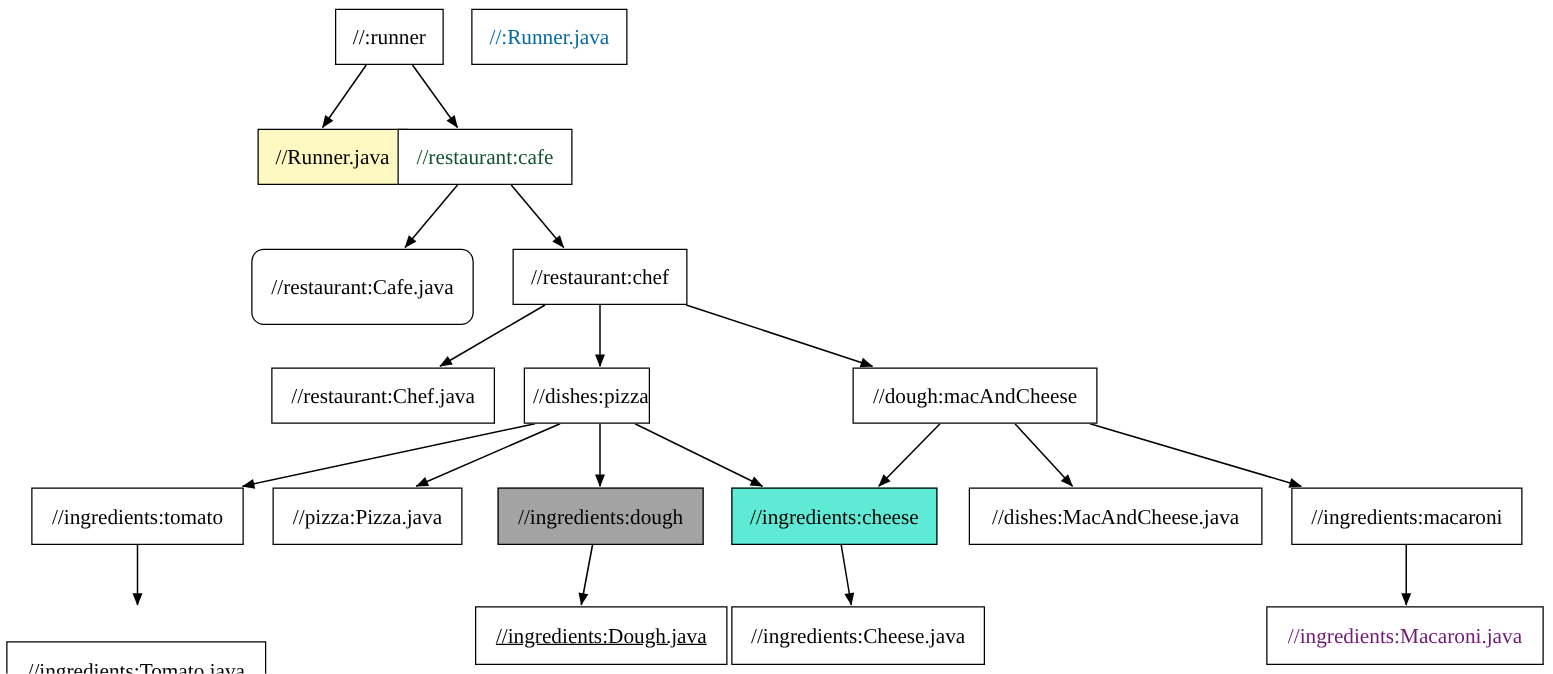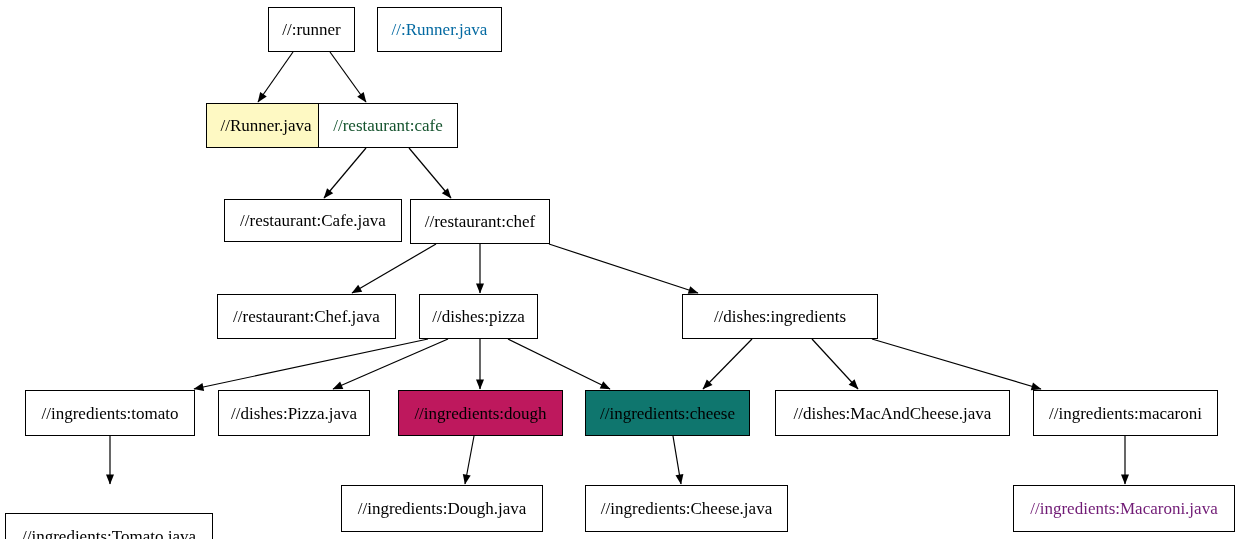--- a/index.html
+++ b/index.html
@@ -75,57 +75,57 @@
       </div>
       <div class="node" style="left: 377px; top: 7px; width: 125px; height: 45px; background: rgb(255, 255, 255); border-color: rgb(0, 0, 0); color: #0369a1;">
         <span>//:Runner.java</span>
       </div>
       <div class="node" style="left: 175px; top: 103px; width: 120px; height: 45px; background: #fef9c3; border-color: rgb(0, 0, 0); color: rgb(0, 0, 0); margin-left: 31px;">
         <span>//Runner.java</span>
       </div>
       <div class="node" style="left: 318px; top: 103px; width: 140px; height: 45px; background: rgb(255, 255, 255); border-color: rgb(0, 0, 0); color: #14532d;">
         <span>//restaurant:cafe</span>
       </div>
-      <div class="node" style="left: 224px; top: 199px; width: 178px; height: 43px; background: rgb(255, 255, 255); border-color: rgb(0, 0, 0); color: rgb(0, 0, 0);">
+      <div class="node" style="left: 201px; top: 199px; width: 178px; height: 61px; background: rgb(255, 255, 255); border-color: rgb(0, 0, 0); color: rgb(0, 0, 0); border-radius: 10px;">
         <span>//restaurant:Cafe.java</span>
       </div>
       <div class="node" style="left: 410px; top: 199px; width: 140px; height: 45px; background: rgb(255, 255, 255); border-color: rgb(0, 0, 0); color: rgb(0, 0, 0); text-align: center;">
         <span>//restaurant:chef</span>
       </div>
       <div class="node" style="left: 217px; top: 294px; width: 179px; height: 45px; background: rgb(255, 255, 255); border-color: rgb(0, 0, 0); color: rgb(0, 0, 0);">
         <span>//restaurant:Chef.java</span>
       </div>
-      <div class="node" style="left: 419px; top: 294px; width: 119px; height: 45px; background: rgb(255, 255, 255); border-color: rgb(0, 0, 0); color: rgb(0, 0, 0);">
+      <div class="node" style="left: 419px; top: 294px; width: 101px; height: 45px; background: rgb(255, 255, 255); border-color: rgb(0, 0, 0); color: rgb(0, 0, 0); justify-content: flex-end;">
         <span>//dishes:pizza</span>
       </div>
       <div class="node" style="left: 682px; top: 294px; width: 196px; height: 45px; background: rgb(255, 255, 255); border-color: rgb(0, 0, 0); color: rgb(0, 0, 0);">
-        <span>//dishes:ingredients</span>
+        <span>//dough:macAndCheese</span>
       </div>
       <div class="node" style="left: 25px; top: 390px; width: 170px; height: 46px; background: rgb(255, 255, 255); border-color: rgb(0, 0, 0); color: rgb(0, 0, 0);">
         <span>//ingredients:tomato</span>
       </div>
       <div class="node" style="left: 218px; top: 390px; width: 152px; height: 46px; background: rgb(255, 255, 255); border-color: rgb(0, 0, 0); color: rgb(0, 0, 0);">
-        <span>//dishes:Pizza.java</span>
+        <span>//pizza:Pizza.java</span>
       </div>
-      <div class="node" style="left: 398px; top: 390px; width: 165px; height: 46px; background: #be185d; border-color: rgb(0, 0, 0); color: rgb(0, 0, 0);">
+      <div class="node" style="left: 398px; top: 390px; width: 165px; height: 46px; background: #a3a3a3; border-color: rgb(0, 0, 0); color: rgb(0, 0, 0);">
         <span>//ingredients:dough</span>
       </div>
-      <div class="node" style="left: 585px; top: 390px; width: 165px; height: 46px; background: #0f766e; border-color: rgb(0, 0, 0); color: rgb(0, 0, 0);">
+      <div class="node" style="left: 585px; top: 390px; width: 165px; height: 46px; background: #5eead4; border-color: rgb(0, 0, 0); color: rgb(0, 0, 0);">
         <span>//ingredients:cheese</span>
       </div>
       <div class="node" style="left: 775px; top: 390px; width: 235px; height: 46px; background: rgb(255, 255, 255); border-color: rgb(0, 0, 0); color: rgb(0, 0, 0);">
         <span>//dishes:MacAndCheese.java</span>
       </div>
       <div class="node" style="left: 1033px; top: 390px; width: 185px; height: 46px; background: rgb(255, 255, 255); border-color: rgb(0, 0, 0); color: rgb(0, 0, 0);">
         <span>//ingredients:macaroni</span>
       </div>
       <div class="node" style="left: 5px; top: 485px; width: 208px; height: 47px; background: rgb(255, 255, 255); border-color: rgb(0, 0, 0); color: rgb(0, 0, 0); margin-top: 28px;">
         <span>//ingredients:Tomato.java</span>
       </div>
-      <div class="node" style="left: 341px; top: 485px; width: 202px; height: 47px; background: rgb(255, 255, 255); border-color: rgb(0, 0, 0); color: rgb(0, 0, 0);">
+      <div class="node" style="left: 380px; top: 485px; width: 202px; height: 47px; background: rgb(255, 255, 255); border-color: rgb(0, 0, 0); color: rgb(0, 0, 0); text-decoration: underline;">
         <span>//ingredients:Dough.java</span>
       </div>
       <div class="node" style="left: 585px; top: 485px; width: 203px; height: 47px; background: rgb(255, 255, 255); border-color: rgb(0, 0, 0); color: rgb(0, 0, 0);">
         <span>//ingredients:Cheese.java</span>
       </div>
       <div class="node" style="left: 1013px; top: 485px; width: 222px; height: 47px; background: rgb(255, 255, 255); border-color: rgb(0, 0, 0); color: #701a75;">
         <span>//ingredients:Macaroni.java</span>
       </div>
     </div>
 </div>

